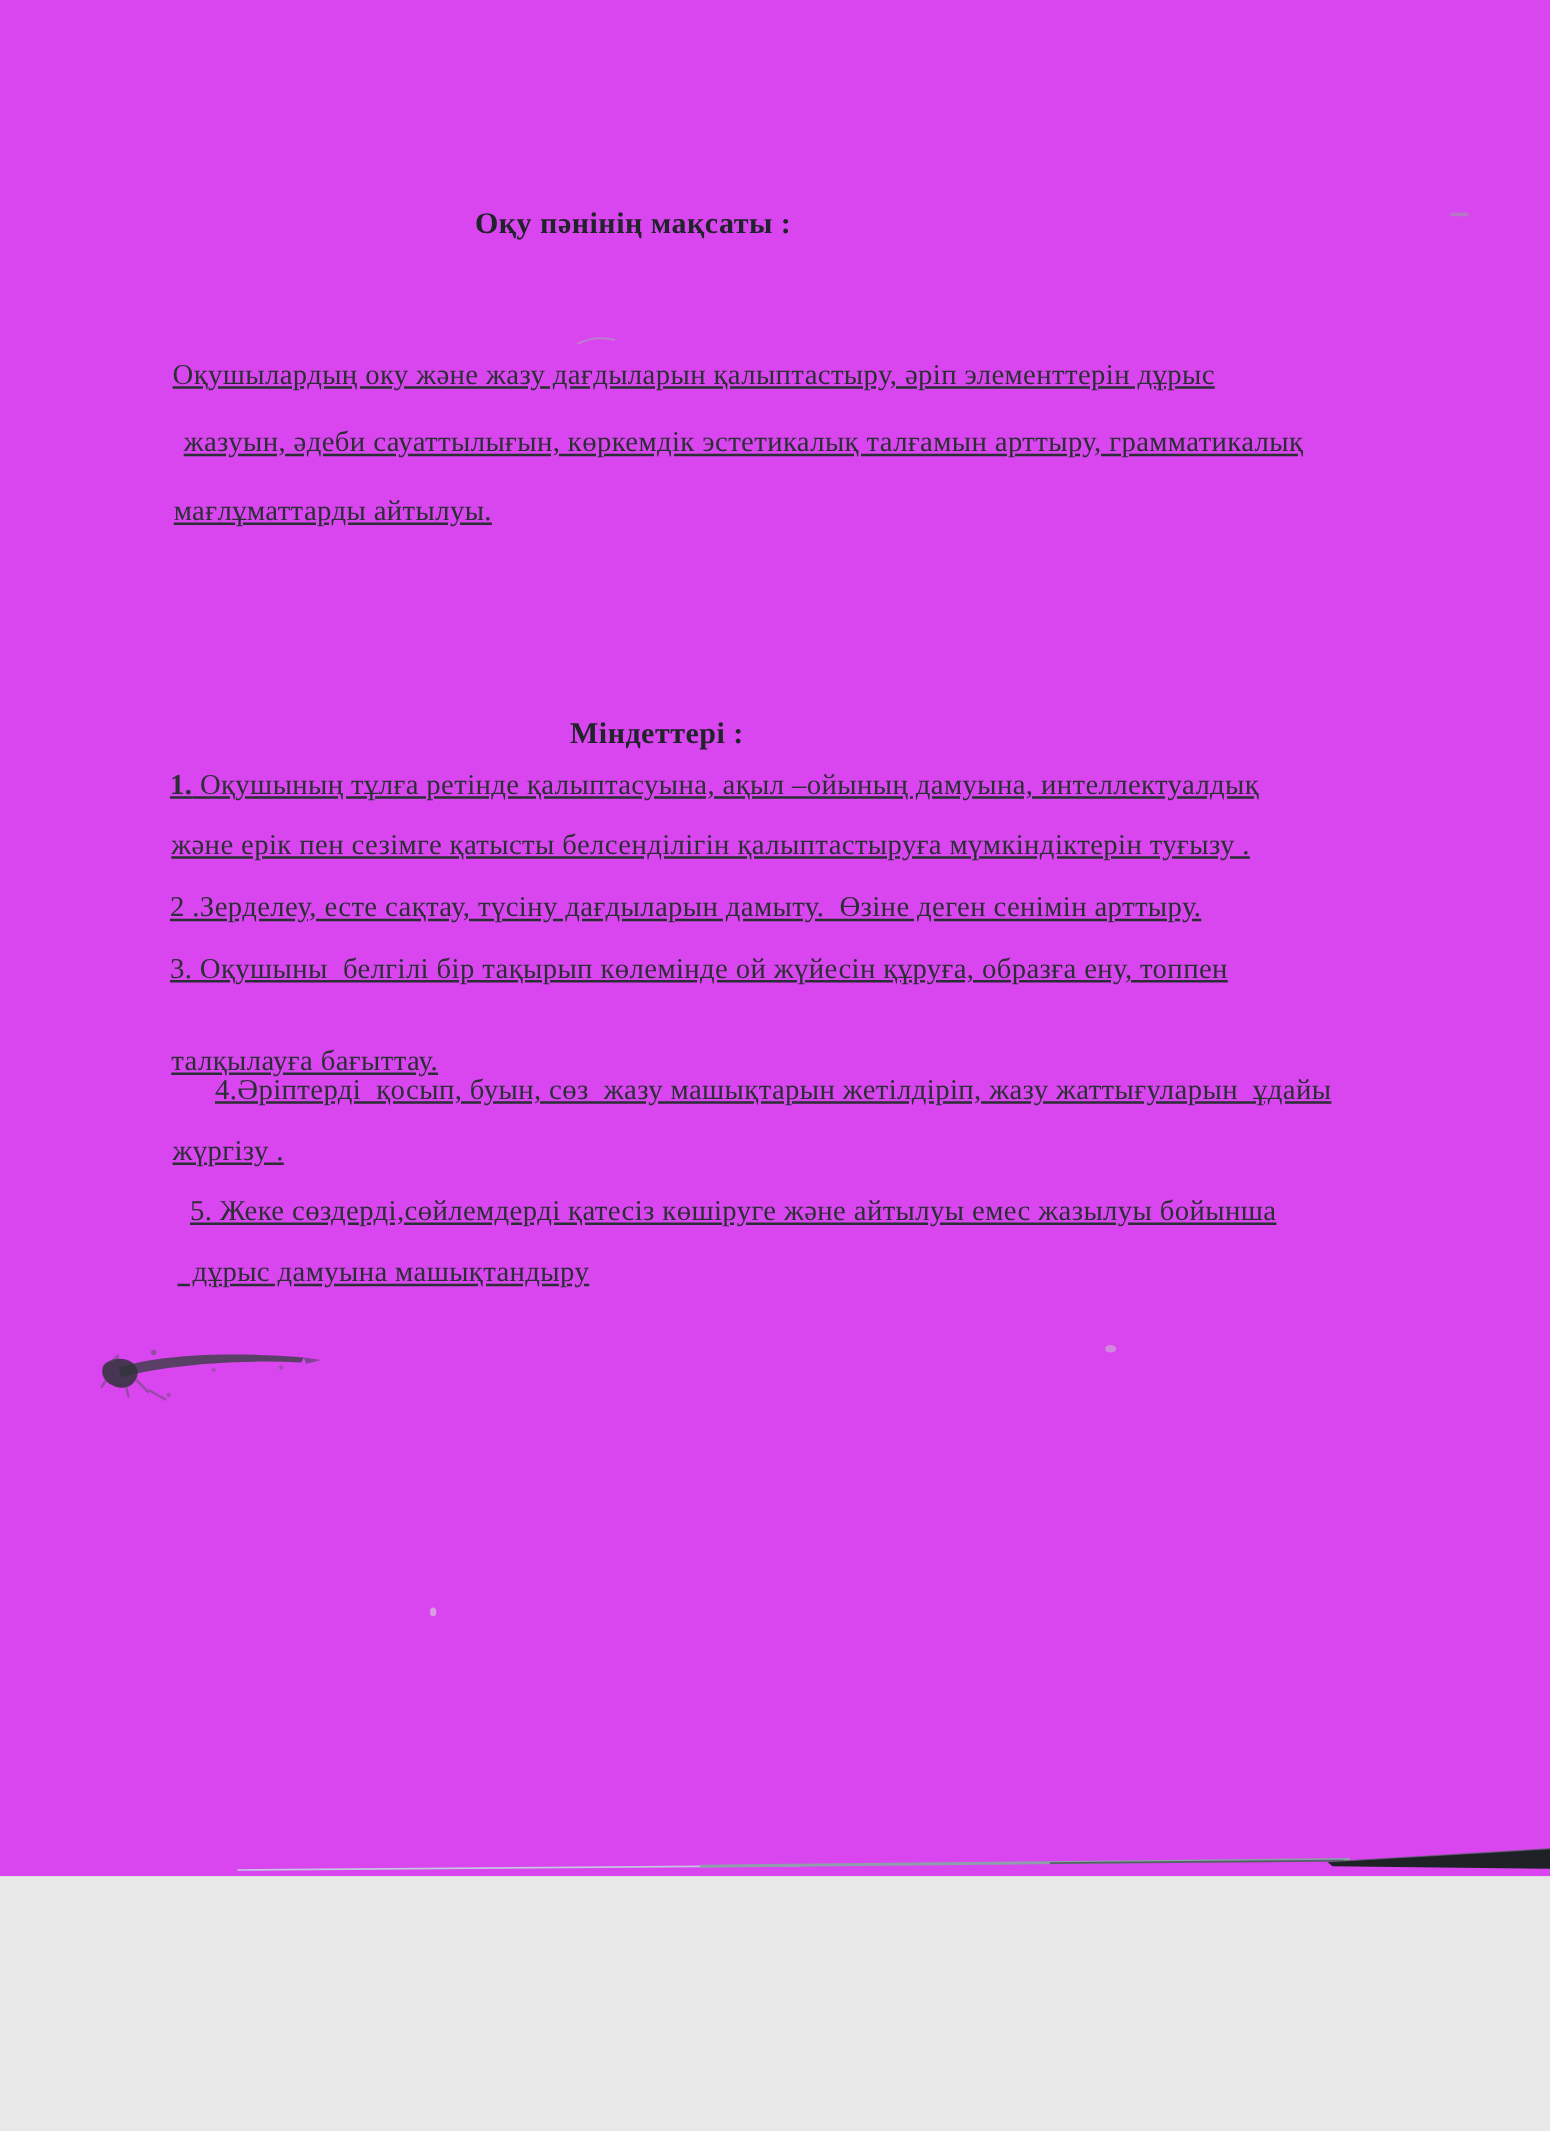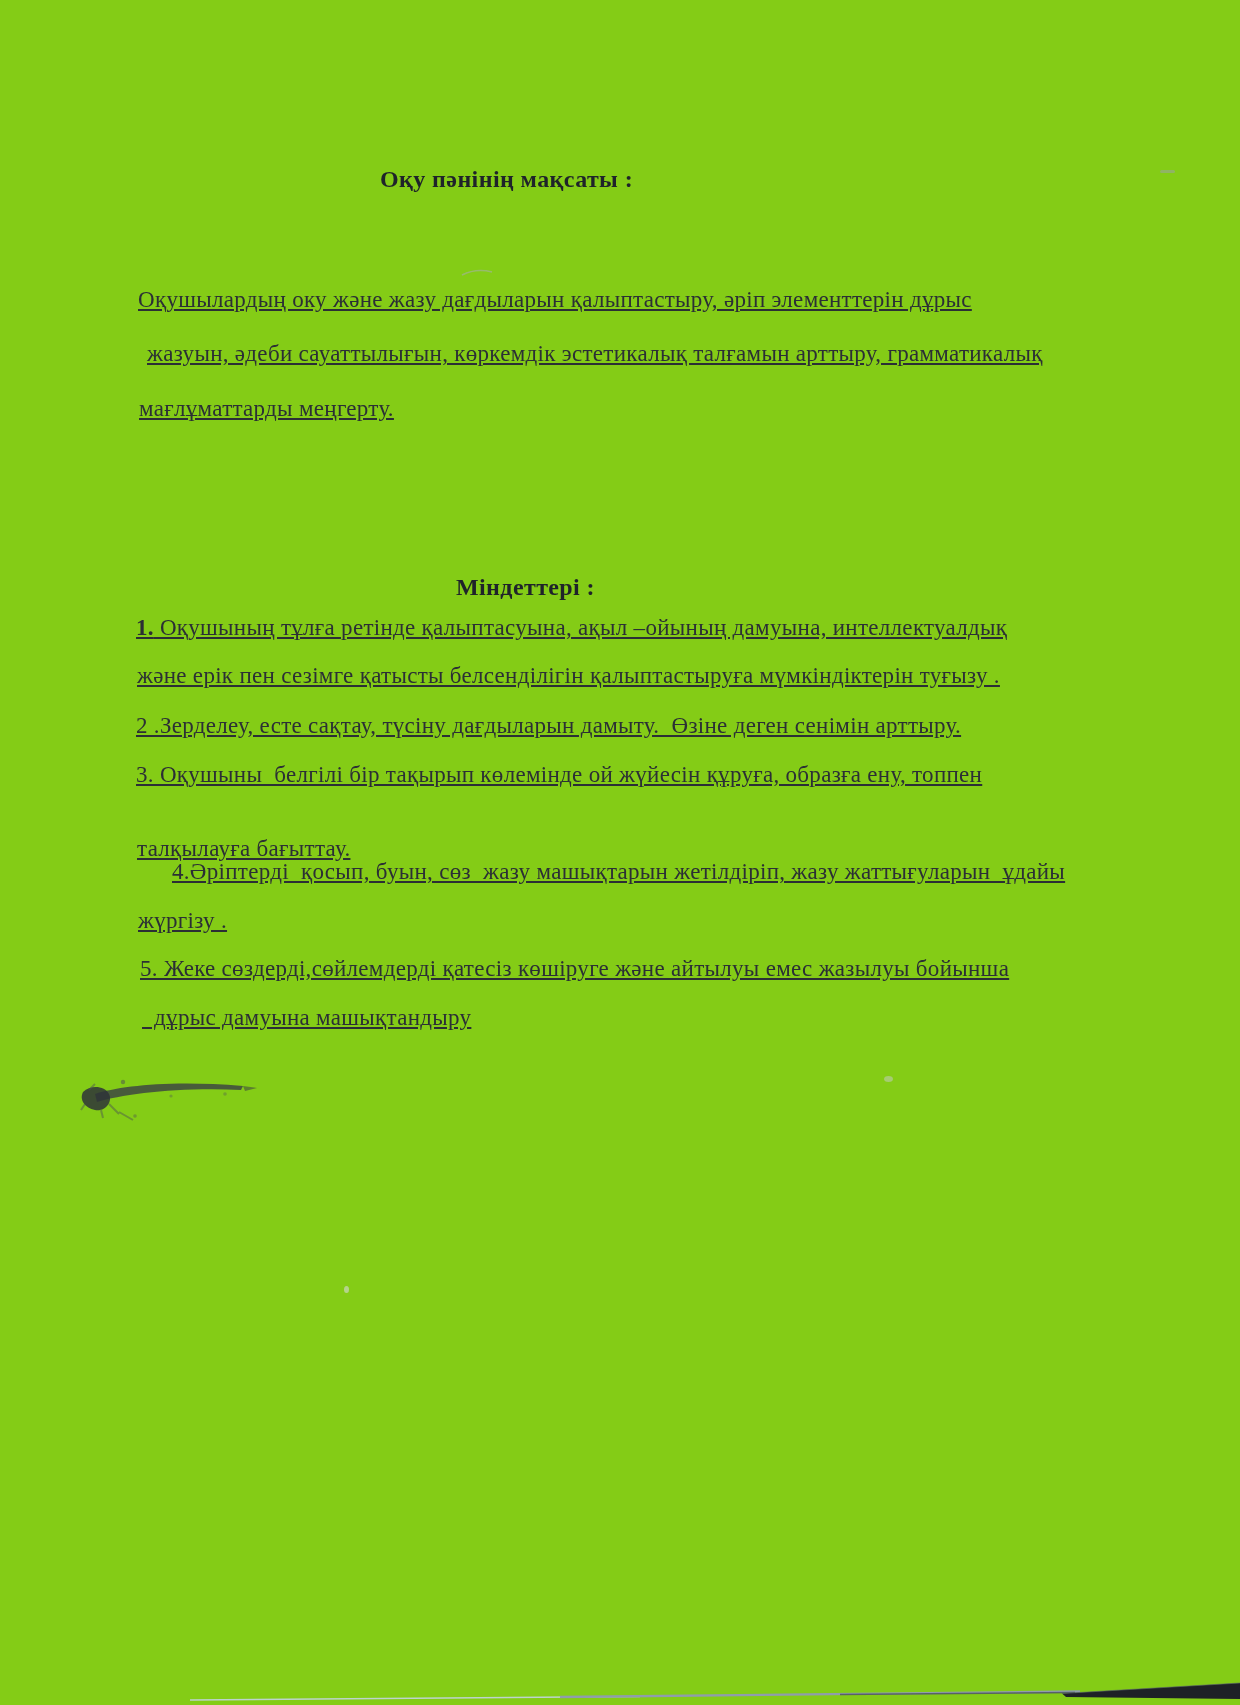--- a/index.html
+++ b/index.html
@@ -3,22 +3,22 @@
 <meta charset="utf-8">
 <style>
   html, body {
     margin: 0;
     padding: 0;
     background: #e8e8e8;
   }
   .page {
     position: relative;
     width: 1240px;
-    height: 1705px;
-    background: #84cc16;
+    height: 1501px;
+    background: #d946ef;
     overflow: hidden;
     font-family: "Liberation Serif", "DejaVu Serif", serif;
     color: #262a30;
   }
   .line {
     position: absolute;
     white-space: pre;
     font-size: 23px;
     line-height: 28px;
     letter-spacing: 0.3px;
@@ -48,36 +48,36 @@
   <div class="title" style="top:166px; left:380px;">Оқу пәнінің мақсаты :</div>
 
   <svg class="artifact" style="top:266px; left:460px;" width="34" height="12" viewBox="0 0 34 12">
     <path d="M2 9 Q16 2 32 6" stroke="#a7adb4" stroke-width="1.6" fill="none" opacity="0.55"></path>
   </svg>
 
   <div class="speck" style="top:170px; left:1160px; width:15px; height:3px; background:#9aa0a6; opacity:0.55; border-radius:2px;"></div>
 
   <div class="line" style="top:286px; left:138px;">Оқушылардың оку және жазу дағдыларын қалыптастыру, әріп элементтерін дұрыс</div>
   <div class="line" style="top:340px; left:147px;">жазуын, әдеби сауаттылығын, көркемдік эстетикалық талғамын арттыру, грамматикалық</div>
-  <div class="line" style="top:395px; left:139px;">мағлұматтарды меңгерту.</div>
+  <div class="line" style="top:395px; left:139px;">мағлұматтарды айтылуы.</div>
 
   <div class="title" style="top:574px; left:456px;">Міндеттері :</div>
 
   <div class="line" style="top:614px; left:136px;"><span class="b">1.</span><span> Оқушының тұлға ретінде қалыптасуына, ақыл –ойының дамуына, интеллектуалдық</span></div>
   <div class="line" style="top:662px; left:137px;">және ерік пен сезімге қатысты белсенділігін қалыптастыруға мүмкіндіктерін туғызу .</div>
 
   <div class="line" style="top:712px; left:136px;">2 .Зерделеу, есте сақтау, түсіну дағдыларын дамыту.  Өзіне деген сенімін арттыру.</div>
 
   <div class="line" style="top:761px; left:136px;">3. Оқушыны  белгілі бір тақырып көлемінде ой жүйесін құруға, образға ену, топпен</div>
   <div class="line" style="top:810px; left:137px;margin-top:25px;">талқылауға бағыттау.</div>
 
   <div class="line" style="top:858px; left:136px;margin-left:36px;">4.Әріптерді  қосып, буын, сөз  жазу машықтарын жетілдіріп, жазу жаттығуларын  ұдайы</div>
   <div class="line" style="top:907px; left:138px;">жүргізу .</div>
 
-  <div class="line" style="top:955px; left:140px;text-align:center;">5. Жеке сөздерді,сөйлемдерді қатесіз көшіруге және айтылуы емес жазылуы бойынша</div>
+  <div class="line" style="top:955px; left:152px;text-align:center;">5. Жеке сөздерді,сөйлемдерді қатесіз көшіруге және айтылуы емес жазылуы бойынша</div>
   <div class="line" style="top:1004px; left:142px;">  дұрыс дамуына машықтандыру</div>
 
   <svg class="artifact" style="top:1052px; left:75px;" width="200" height="80" viewBox="0 0 200 80">
     <path d="M20 42 C45 34, 95 28, 168 34 L166 38 C105 35, 48 42, 22 50 Z" fill="#3a3f45" opacity="0.8"></path>
     <path d="M8 40 C16 32, 30 34, 34 42 C38 50, 30 60, 20 58 C10 56, 4 48, 8 40 Z" fill="#2e3338" opacity="0.85"></path>
     <path d="M14 38 l6 -6 M10 52 l-4 6 M26 58 l2 8 M34 52 l10 10 M44 60 l14 8" stroke="#4a4f55" stroke-width="2" opacity="0.45" fill="none"></path>
     <circle cx="48" cy="30" r="2.2" fill="#4a4f55" opacity="0.5"></circle>
     <circle cx="60" cy="64" r="1.8" fill="#4a4f55" opacity="0.4"></circle>
     <circle cx="96" cy="44" r="1.6" fill="#4a4f55" opacity="0.35"></circle>
     <circle cx="150" cy="42" r="1.8" fill="#4a4f55" opacity="0.35"></circle>

